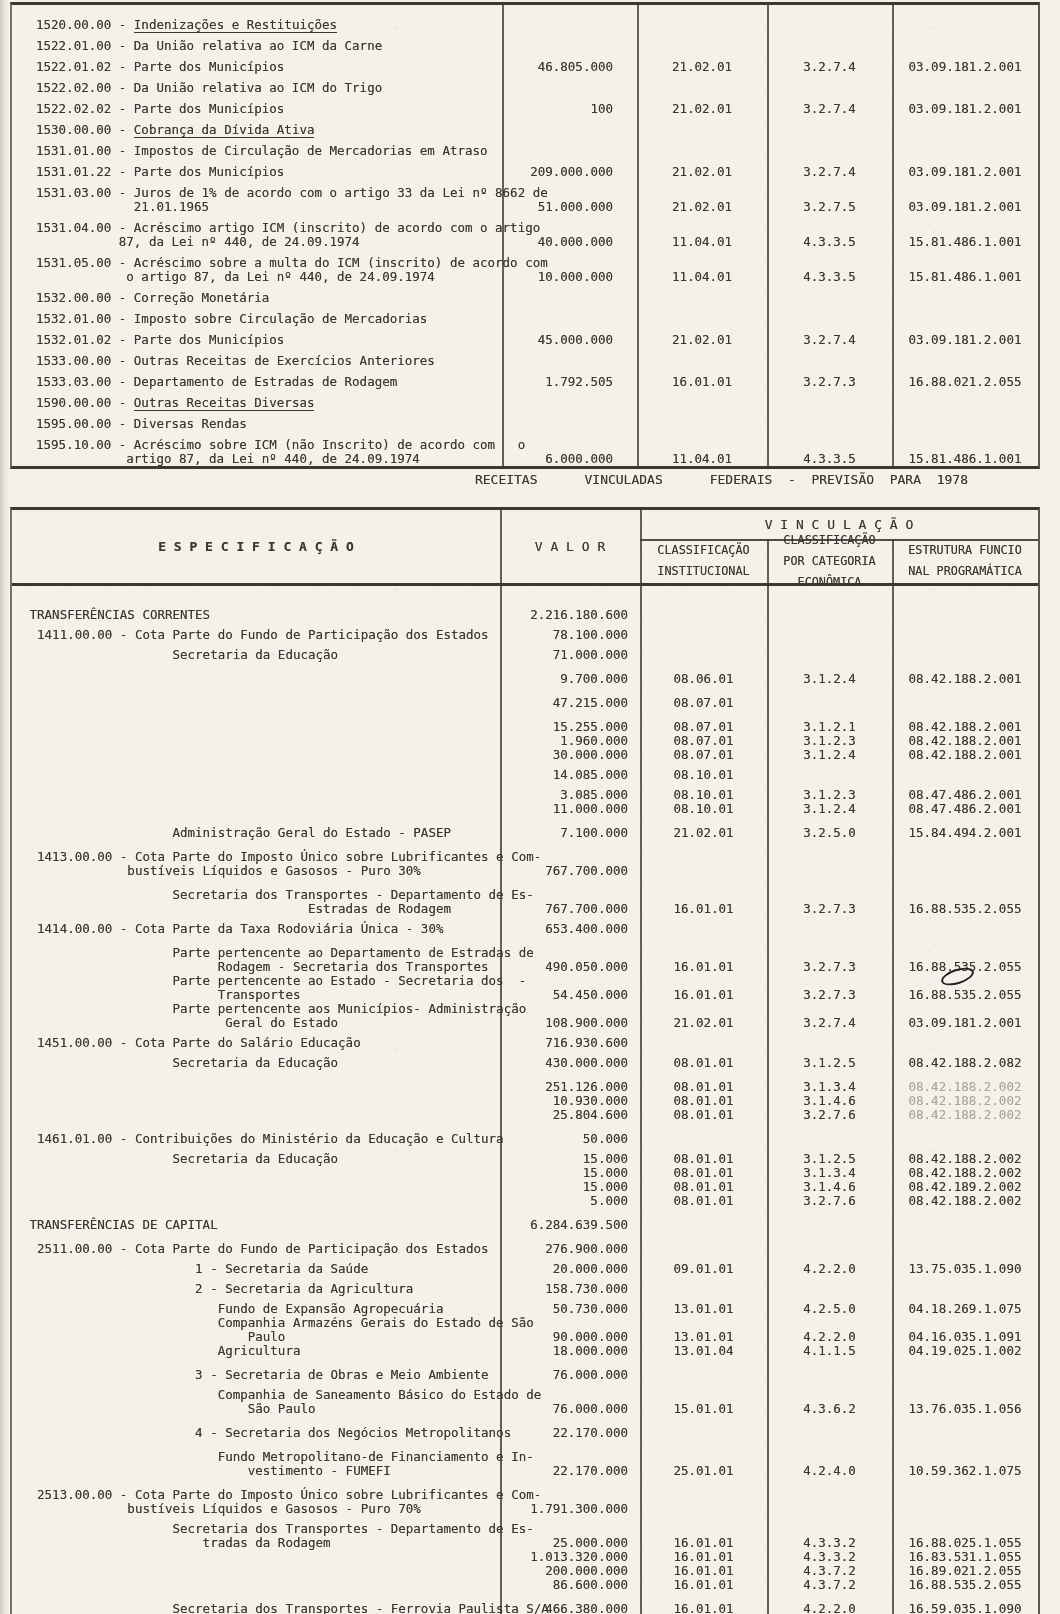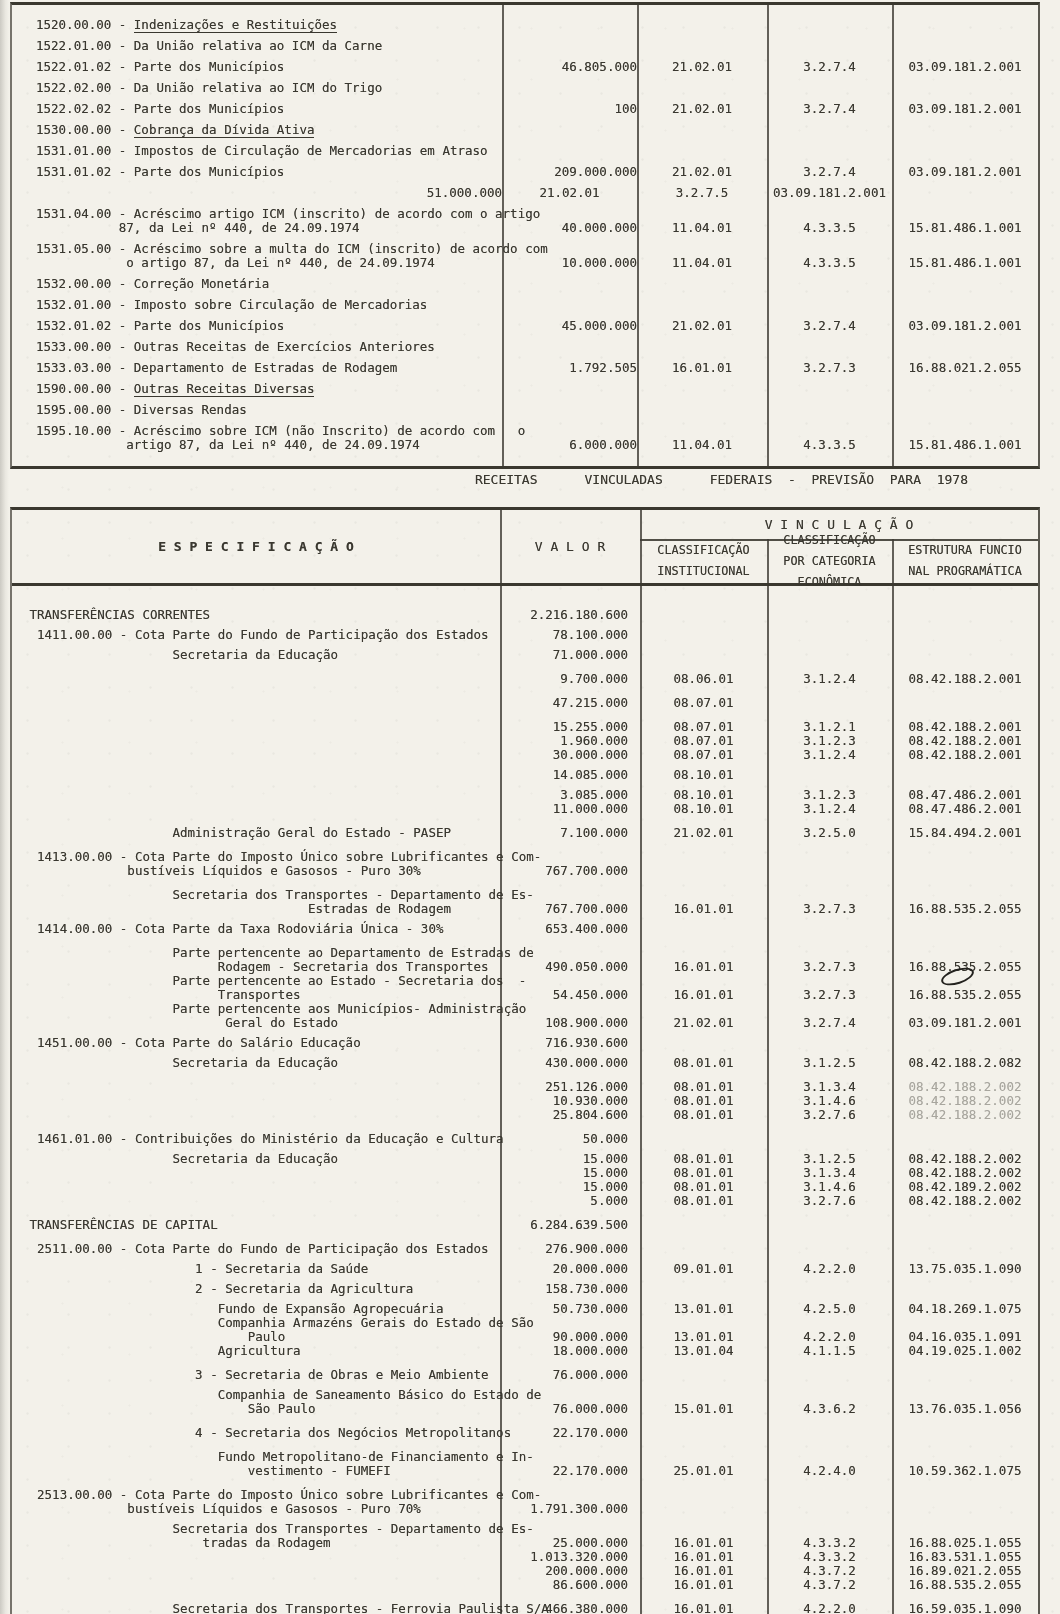--- a/index.html
+++ b/index.html
@@ -39,21 +39,21 @@
   .trow{display:grid;align-items:end;}
   #t1body .trow{grid-template-columns:490px 135px 130px 125px 146px;}
   #t2body .trow{grid-template-columns:488px 140px 127px 125px 146px;}
   .g0{margin-top:0}.g1{margin-top:6px}.g2{margin-top:10px}
   #t1body .g1{margin-top:7px}
   .line,.cell{line-height:14px;}
   .d{white-space:pre;}
   #t1body .d{padding-left:24px}
   #t2body .d{padding-left:10px}
   .v{text-align:right;white-space:pre;}
-  #t1body .v{}
+  #t1body .v{padding-right:24px}
   #t2body .v{padding-right:12px}
   .c{text-align:center}
   .u{border-bottom:1px solid #39372f;}
   .ef{position:relative;}
   .fade span{opacity:.4;filter:blur(.3px);}
   .dash{border-bottom:2px dashed rgba(57,55,47,.85);padding-bottom:1px;}
   .oval{position:absolute;left:50%;bottom:-10px;width:30px;height:11px;
     border:2px solid #23221e;border-radius:50%;
     transform:translateX(-72%) rotate(-18deg);}
   #title{position:absolute;top:472px;left:4px;width:964px;text-align:right;white-space:pre;font-size:13px;z-index:1;}
@@ -112,27 +112,28 @@
         <div class="cell c ef"><span></span></div>
       </div>
       <div class="trow g1">
         <div class="cell d"><div class="line">1531.01.00 - Impostos de Circulação de Mercadorias em Atraso</div></div>
         <div class="cell v"></div>
         <div class="cell c"></div>
         <div class="cell c"></div>
         <div class="cell c ef"><span></span></div>
       </div>
       <div class="trow g1">
-        <div class="cell d"><div class="line">1531.01.02 - Parte dos Municípios</div></div>
+        <div class="cell d"><div class="line">1531.01.22 - Parte dos Municípios</div></div>
         <div class="cell v">209.000.000</div>
         <div class="cell c">21.02.01</div>
         <div class="cell c">3.2.7.4</div>
         <div class="cell c ef"><span>03.09.181.2.001</span></div>
       </div>
       <div class="trow g1">
+        <div class="cell d"><div class="line">1531.03.00 - Juros de 1% de acordo com o artigo 33 da Lei nº 8662 de</div><div class="line">             21.01.1965</div></div>
         <div class="cell v">51.000.000</div>
         <div class="cell c">21.02.01</div>
         <div class="cell c">3.2.7.5</div>
         <div class="cell c ef"><span>03.09.181.2.001</span></div>
       </div>
       <div class="trow g1">
         <div class="cell d"><div class="line">1531.04.00 - Acréscimo artigo ICM (inscrito) de acordo com o artigo</div><div class="line">           87, da Lei nº 440, de 24.09.1974</div></div>
         <div class="cell v">40.000.000</div>
         <div class="cell c">11.04.01</div>
         <div class="cell c">4.3.3.5</div>

